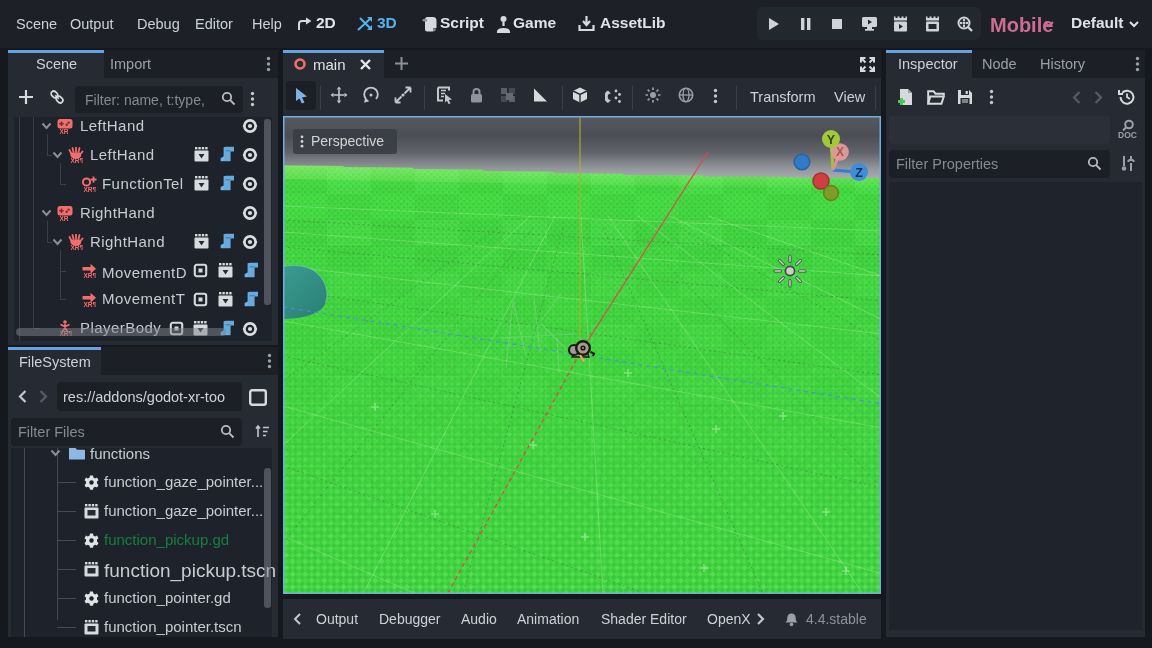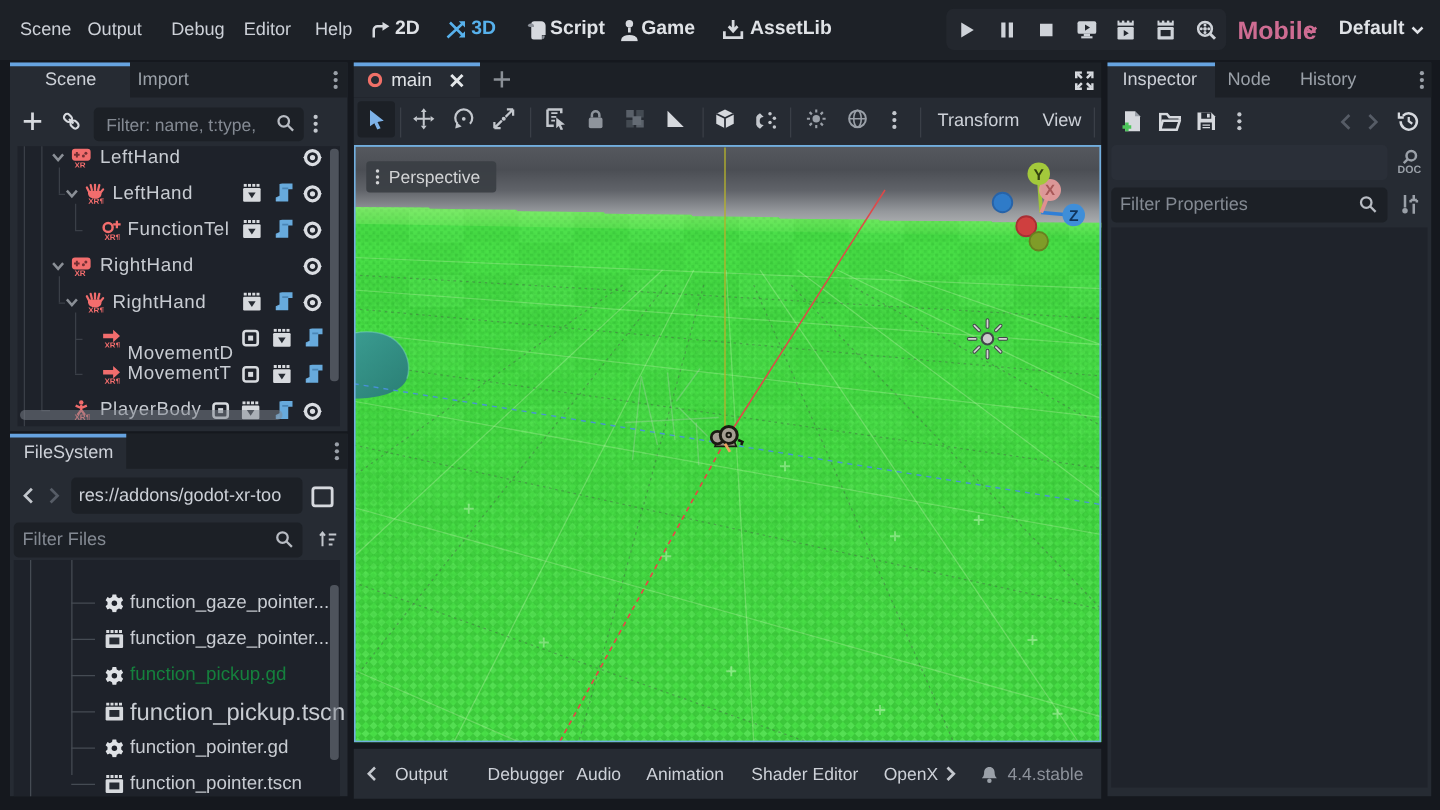--- a/index.html
+++ b/index.html
@@ -265,21 +265,21 @@
     </svg>
 <svg class="abs" style="left:242px;top:234px" width="16" height="16" viewBox="0 0 16 16">
 <path d="M0.5,8 L3,5.5 L3,10.5 Z M15.5,8 L13,5.5 L13,10.5 Z" fill="#dadde2"></path>
 <circle cx="8" cy="8" r="5.6" fill="none" stroke="#dadde2" stroke-width="2.6"></circle>
       <circle cx="8" cy="8" r="2.1" fill="#dadde2"></circle>
     </svg>
 <svg class="abs" style="left:81px;top:262px" width="16" height="16" viewBox="0 0 16 16">
 <path d="M1.5,5 h8 v-3.2 l5.5,5 l-5.5,5 v-3.2 h-8 z" fill="#f26d6d"></path>
 <text x="2.5" y="16" font-size="6.5" font-weight="bold" fill="#f26d6d" font-family="Liberation Sans">XR¶</text>
     </svg>
-<div class="abs" style="left:102px;top:274px;font-size:15px;letter-spacing:0.45px;color:#c8ccd2;">MovementD</div>
+<div class="abs" style="left:102px;top:264px;font-size:15px;letter-spacing:0.45px;color:#c8ccd2;">MovementD</div>
 <svg class="abs" style="left:193px;top:263px" width="15" height="15" viewBox="0 0 15 15">
 <rect x="1.8" y="1.8" width="11.4" height="11.4" rx="2" fill="none" stroke="#d7dade" stroke-width="2.1"></rect>
 <rect x="5.5" y="5.5" width="4" height="4" fill="#d7dade"></rect>
     </svg>
 <svg class="abs" style="left:218px;top:263px" width="15" height="15" viewBox="0 0 15 15">
 <rect x="1" y="0" width="2.4" height="2.4" fill="#d7dade"></rect>
       <rect x="4.4" y="0" width="2.4" height="2.4" fill="#d7dade"></rect>
       <rect x="7.8" y="0" width="2.4" height="2.4" fill="#d7dade"></rect>
       <rect x="11.2" y="0" width="2.4" height="2.4" fill="#d7dade"></rect>
 <rect x="0.5" y="3.4" width="14" height="11" rx="1" fill="#d7dade"></rect>
@@ -379,20 +379,29 @@
   <div class="abs" style="left:11px;top:448px;width:261px;height:189px;background:#1e222a;"></div>
   <div class="abs" style="left:24px;top:448px;width:1px;height:189px;background:#454b53;"></div>
     <div class="abs" style="left:57px;top:448px;width:1px;height:172px;background:#454b53;"></div>
     <div class="abs" style="left:57px;top:482px;width:19px;height:1px;background:#454b53;"></div>
     <div class="abs" style="left:57px;top:511px;width:19px;height:1px;background:#454b53;"></div>
     <div class="abs" style="left:57px;top:540px;width:19px;height:1px;background:#454b53;"></div>
     <div class="abs" style="left:57px;top:569px;width:19px;height:1px;background:#454b53;"></div>
     <div class="abs" style="left:57px;top:598px;width:19px;height:1px;background:#454b53;"></div>
     <div class="abs" style="left:57px;top:627px;width:19px;height:1px;background:#454b53;"></div>
 
+<div class="abs" style="left:0;top:448px;width:278px;height:18px;overflow:hidden;">
+<svg style="position:absolute;left:50px;top:1px" width="11" height="8" viewBox="0 0 11 8">
+        <path d="M1.5,1.5 L5.5,6 L9.5,1.5" stroke="#8a8f96" stroke-width="2" fill="none"></path>
+      </svg>
+<svg style="position:absolute;left:69px;top:-2px" width="16" height="14" viewBox="0 0 17 14">
+<path d="M1,1 h5.5 l2,2.5 H16 a1,1 0 0 1 1,1 V13 a1,1 0 0 1 -1,1 H1 a1,1 0 0 1 -1,-1 V2 a1,1 0 0 1 1,-1 z" fill="#8fb8e0"></path>
+      </svg>
+<div style="position:absolute;left:90px;top:-3px;font-size:15px;color:#c8ccd2;">functions</div>
+</div>
 <svg class="abs" style="left:84px;top:475px" width="15" height="15" viewBox="0 0 15 15">
 <path d="M6,0.5 h3 l0.4,2 1.8,1 1.8,-0.9 1.5,2.6 -1.5,1.4 v2 l1.5,1.4 -1.5,2.6 -1.8,-0.9 -1.8,1 -0.4,2 h-3 l-0.4,-2 -1.8,-1 -1.8,0.9 -1.5,-2.6 1.5,-1.4 v-2 L0.5,5.2 2,2.6 l1.8,0.9 1.8,-1 z" fill="#dfe2e6"></path>
 <circle cx="7.5" cy="7.5" r="2.2" fill="#1e222a"></circle>
     </svg>
 <div class="abs" style="left:104px;top:473px;font-size:15px;color:#c8ccd2;white-space:nowrap;">function_gaze_pointer...</div>
 <svg class="abs" style="left:84px;top:504px" width="15" height="15" viewBox="0 0 15 15">
 <rect x="1" y="0" width="2.4" height="2.4" fill="#d7dade"></rect>
       <rect x="4.4" y="0" width="2.4" height="2.4" fill="#d7dade"></rect>
       <rect x="7.8" y="0" width="2.4" height="2.4" fill="#d7dade"></rect>
       <rect x="11.2" y="0" width="2.4" height="2.4" fill="#d7dade"></rect>
@@ -670,21 +679,21 @@
         <circle cx="2" cy="11.2" r="1.4" fill="#d3d4d6"></circle>
       </svg>
 <div class="abs" style="left:28px;top:17px;font-size:14px;color:#d3d4d6;">Perspective</div>
 </div>
 
   <div class="abs panel" style="left:283px;top:599px;width:598px;height:40px;"></div>
   <svg class="abs" style="left:292px;top:612px" width="10" height="14" viewBox="0 0 10 14">
       <path d="M8,2 L3,7 L8,12" stroke="#c3c7cd" stroke-width="2" fill="none"></path>
     </svg>
   <div class="abs txt" style="left:316px;top:611px;">Output</div>
-  <div class="abs txt" style="left:379px;top:611px;margin-left:11px;">Debugger</div>
+  <div class="abs txt" style="left:379px;top:611px;">Debugger</div>
   <div class="abs txt" style="left:461px;top:611px;">Audio</div>
   <div class="abs txt" style="left:517px;top:611px;">Animation</div>
   <div class="abs txt" style="left:601px;top:611px;">Shader Editor</div>
   <div class="abs txt" style="left:707px;top:611px;width:44px;overflow:hidden;white-space:nowrap;">OpenXR</div>
   <svg class="abs" style="left:756px;top:612px" width="10" height="14" viewBox="0 0 10 14">
       <path d="M2,2 L7,7 L2,12" stroke="#c3c7cd" stroke-width="2.2" fill="none"></path>
     </svg>
   <svg class="abs" style="left:784px;top:612px" width="15" height="15" viewBox="0 0 15 15">
     <path d="M7.5,1.5 c2.8,0 4.2,2 4.2,4.5 c0,3 1.3,4 1.8,4.5 H1.5 c0.5,-0.5 1.8,-1.5 1.8,-4.5 c0,-2.5 1.4,-4.5 4.2,-4.5 z" fill="#9aa0a8"></path>
     <circle cx="7.5" cy="12.5" r="1.8" fill="#9aa0a8"></circle>

